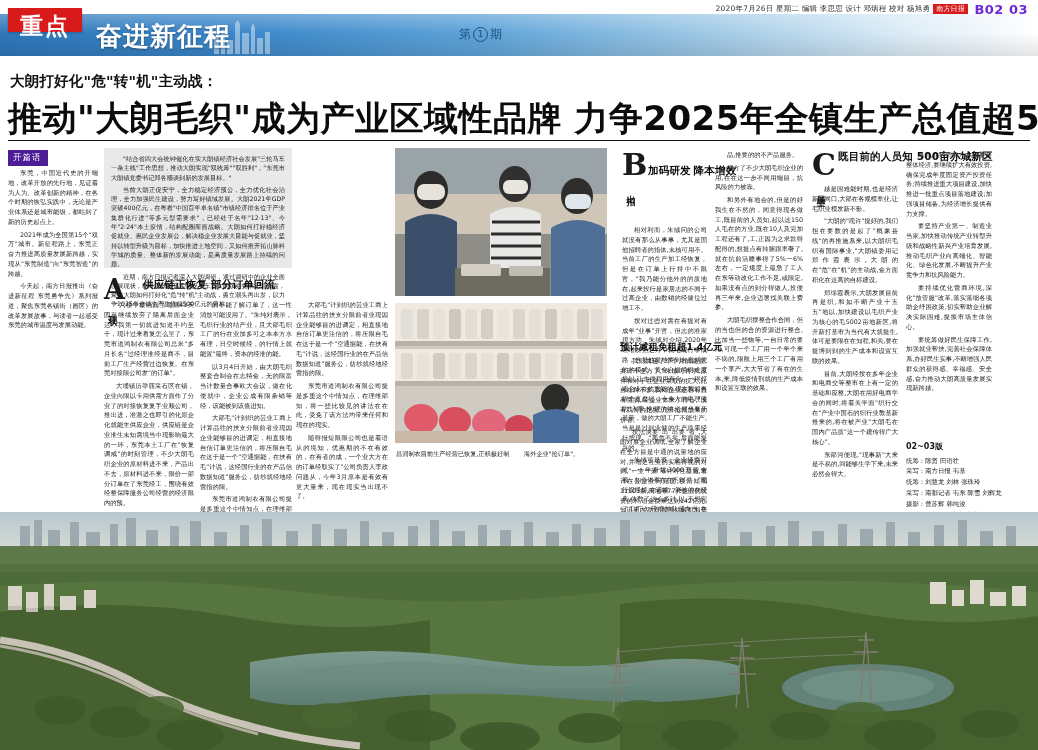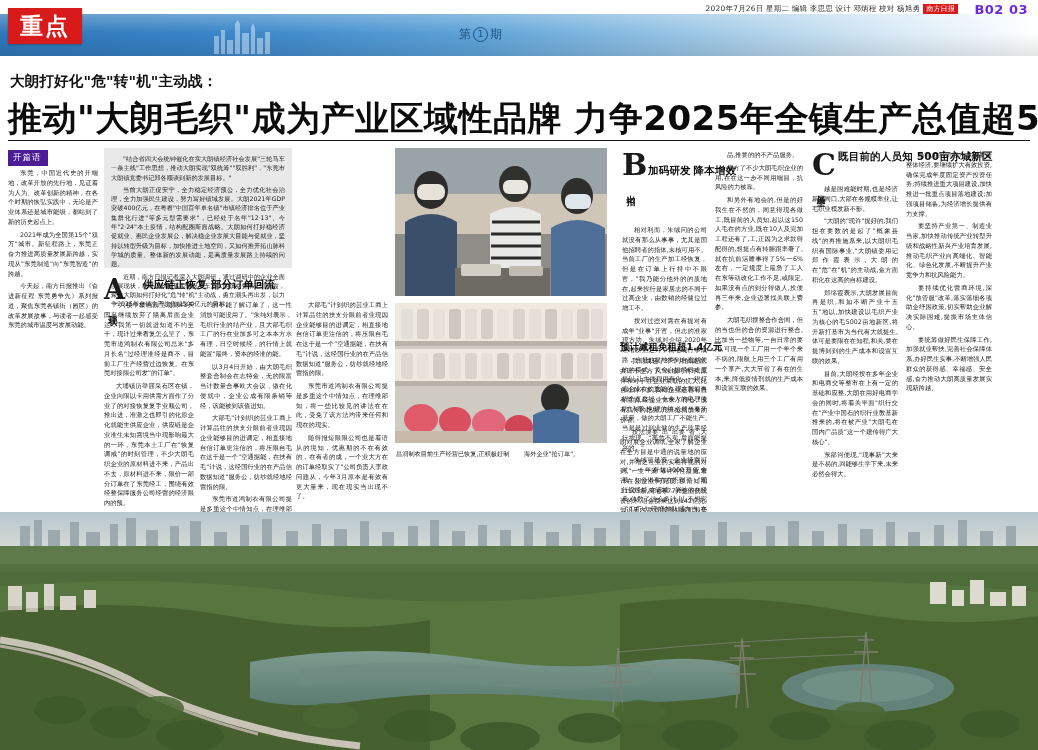--- a/index.html
+++ b/index.html
@@ -40,21 +40,21 @@
   }
   .mh-skyline {
     position: absolute;
     left: 212px; top: 20px;
     width: 64px; height: 34px;
     opacity: .55;
   }
   .mh-redtag {
     position: absolute;
     left: 8px; top: 8px;
-    width: 74px; height: 36px;
+    width: 74px; height: 24px;
     background: #d81a1a;
     color: #ffffff;
     font-size: 23px;
     font-weight: bold;
     letter-spacing: 2px;
     line-height: 36px;
     text-align: center;
     font-family: "DejaVu Sans", "Liberation Sans", sans-serif;
     box-shadow: 0 1px 2px rgba(0,0,0,.25);
   }
@@ -89,21 +89,21 @@
     line-height: 13px;
     text-align: center;
     border: 1px solid #1c4f7c;
     border-radius: 50%;
     font-size: 9px;
     margin: 0 2px;
     vertical-align: 1px;
   }
   .mh-credits {
     position: absolute;
-    right: 80px; top: 4px;
+    right: 70px; top: 4px;
     font-size: 7.5px;
     color: #333333;
     letter-spacing: .2px;
   }
   .mh-credits .redbox {
     display: inline-block;
     background: #d81a1a;
     color: #fff;
     padding: 0 3px;
     margin-left: 3px;
@@ -295,20 +295,21 @@
         <rect x="30" y="13" width="7" height="21"></rect>
         <rect x="39" y="8" width="4" height="26"></rect>
         <rect x="45" y="18" width="6" height="16"></rect>
         <rect x="53" y="12" width="5" height="22"></rect>
         <polygon points="23,4 25.5,0 28,4"></polygon>
         <polygon points="39,8 41,3 43,8"></polygon>
       </g>
     </svg>
 
     <div class="mh-redtag">重点</div>
+    <div class="mh-title1">奋进新征程</div>
 
     <div class="mh-issue">
       <span>第</span><span class="circled">1</span><span>期</span>
     </div>
 
     <div class="mh-credits">
       <span>2020年7月26日 星期二  编辑 李思思  设计 邓炳程  校对 杨旭勇</span><span class="redbox">南方日报</span>
     </div>
     <div class="mh-pageno">B02 03</div>
   </div>
@@ -486,20 +487,29 @@
     <p>东部河便现,"现事新"大来是不易的,回能够生学下来,未来必然会得大。</p>
   </div>
 
   <div class="col" id="col10">
     <p>当前,在经济用力,大朗要新整体经济,要继续扩大有效投资,确保完成年度固定资产投资任务;持续推进重大项目建设,加快推进一批重点项目落地建设;加强项目储备,为经济增长提供有力支撑。</p>
     <p>要坚持产业第一、制造业当家,加快推动传统产业转型升级和战略性新兴产业培育发展,推动毛织产业向高端化、智能化、绿色化发展,不断提升产业竞争力和抗风险能力。</p>
     <p>要持续优化营商环境,深化"放管服"改革,落实落细各项助企纾困政策,切实帮助企业解决实际困难,提振市场主体信心。</p>
     <p>要统筹做好民生保障工作,加强就业帮扶,完善社会保障体系,办好民生实事,不断增强人民群众的获得感、幸福感、安全感,奋力推动大朗高质量发展实现新跨越。</p>
   </div>
 
+  <div class="byline">
+    <div class="bl-code">02~03版</div>
+    <div>统筹：陈贤 田语壮</div>
+    <div>采写：南方日报  韦基</div>
+    <div>统筹：刘慧龙 刘林  张珠玲</div>
+    <div>采写：南都记者  韦东 陈雪  刘辉龙</div>
+    <div>摄影：曾苏辉  韩纯浚</div>
+    <div>摄影：南都记者  刘辉  刘辉龙</div>
+  </div>
 
   <div id="bottom-photo">
     <svg viewBox="0 0 1038 238" preserveAspectRatio="none" width="1038" height="238">
       <defs>
         <linearGradient id="skyg" x1="0" y1="0" x2="0" y2="1">
           <stop offset="0%" stop-color="#b7c7cf"></stop>
           <stop offset="100%" stop-color="#d3d9d4"></stop>
         </linearGradient>
         <linearGradient id="waterg" x1="0" y1="0" x2="0" y2="1">
           <stop offset="0%" stop-color="#7d9a8f"></stop>

